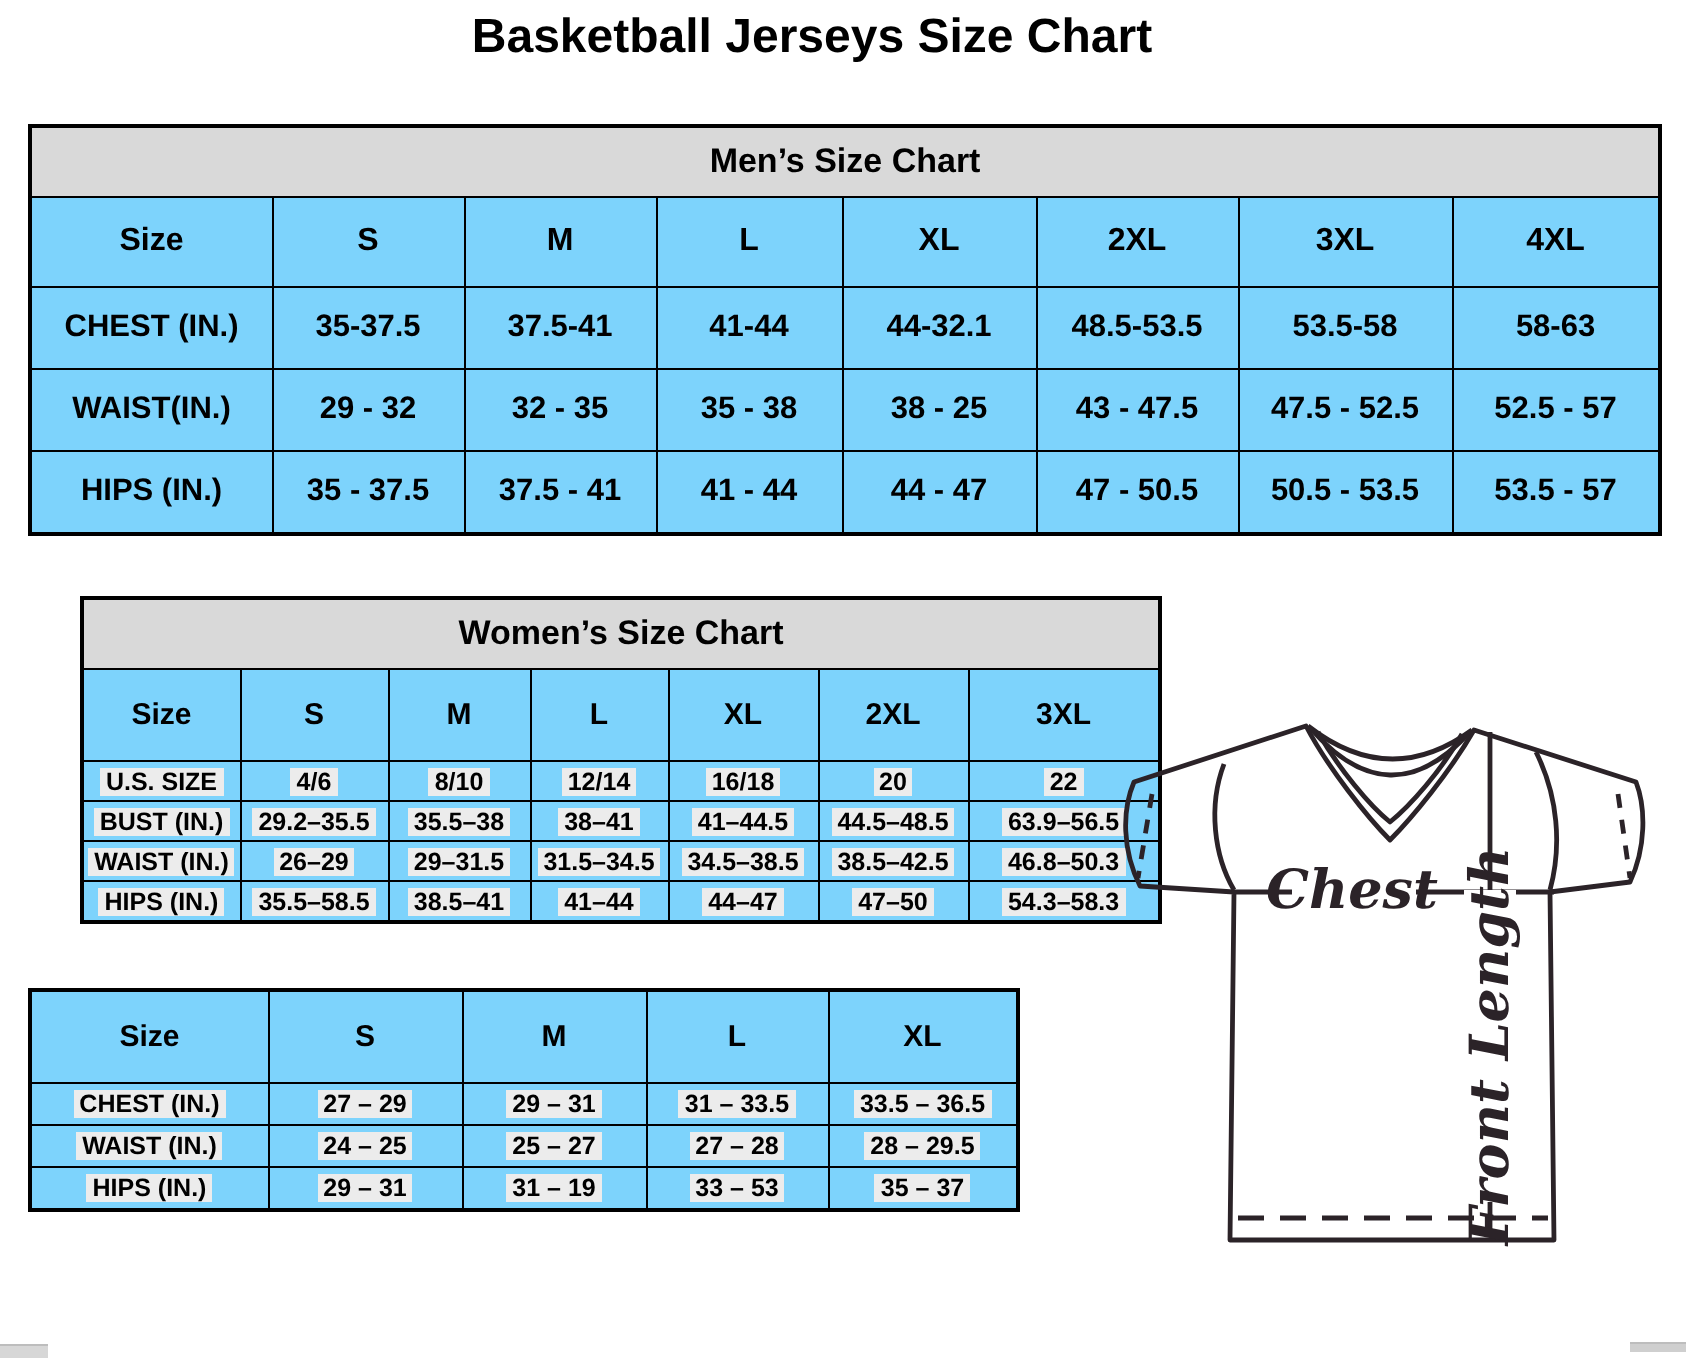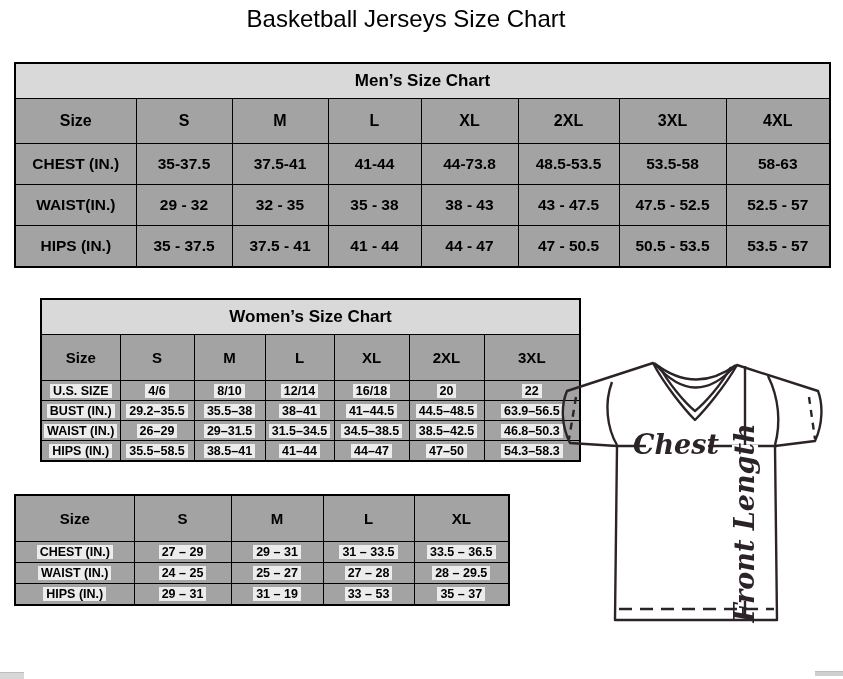--- a/index.html
+++ b/index.html
@@ -3,25 +3,25 @@
 <meta charset="utf-8">
 <style>
   html,body { margin:0; padding:0; }
   body {
     width:843px; height:679px; position:relative; overflow:hidden;
     background:#ffffff; color:#000;
     font-family:"Liberation Sans", sans-serif;
   }
   .page-title {
     position:absolute; top:5px; left:0; width:812px;
-    text-align:center; font-size:24px; font-weight:normal;
+    text-align:center; font-size:24px; font-weight:bold;
   }
   table {
     position:absolute; border-collapse:collapse; table-layout:fixed;
-    background:#a3a3a3; border:2px solid #000;
+    background:#7dd3fc; border:2px solid #000;
   }
   th, td { border:1px solid #000; text-align:center; font-weight:bold; padding:0; }
   th.band { background:#d9d9d9; font-size:17px; height:34px; }
   .size-row th { font-size:16px; }
 
   .men   { left:14px; top:62px;  width:815px; }
   .men .size-row th { height:44px; }
   .men td { font-size:15.5px; height:40px; }
 
   .women { left:14px; top:298px; width:539px;margin-left:26px; }
@@ -75,31 +75,31 @@
       <th>3XL</th>
       <th>4XL</th>
     </tr>
   </thead>
   <tbody>
     <tr>
       <td class="rowlabel">CHEST (IN.)</td>
       <td>35-37.5</td>
       <td>37.5-41</td>
       <td>41-44</td>
-      <td>44-73.8</td>
+      <td>44-32.1</td>
       <td>48.5-53.5</td>
       <td>53.5-58</td>
       <td>58-63</td>
     </tr>
     <tr>
       <td class="rowlabel">WAIST(IN.)</td>
       <td>29 - 32</td>
       <td>32 - 35</td>
       <td>35 - 38</td>
-      <td>38 - 43</td>
+      <td>38 - 25</td>
       <td>43 - 47.5</td>
       <td>47.5 - 52.5</td>
       <td>52.5 - 57</td>
     </tr>
     <tr>
       <td class="rowlabel">HIPS (IN.)</td>
       <td>35 - 37.5</td>
       <td>37.5 - 41</td>
       <td>41 - 44</td>
       <td>44 - 47</td>

